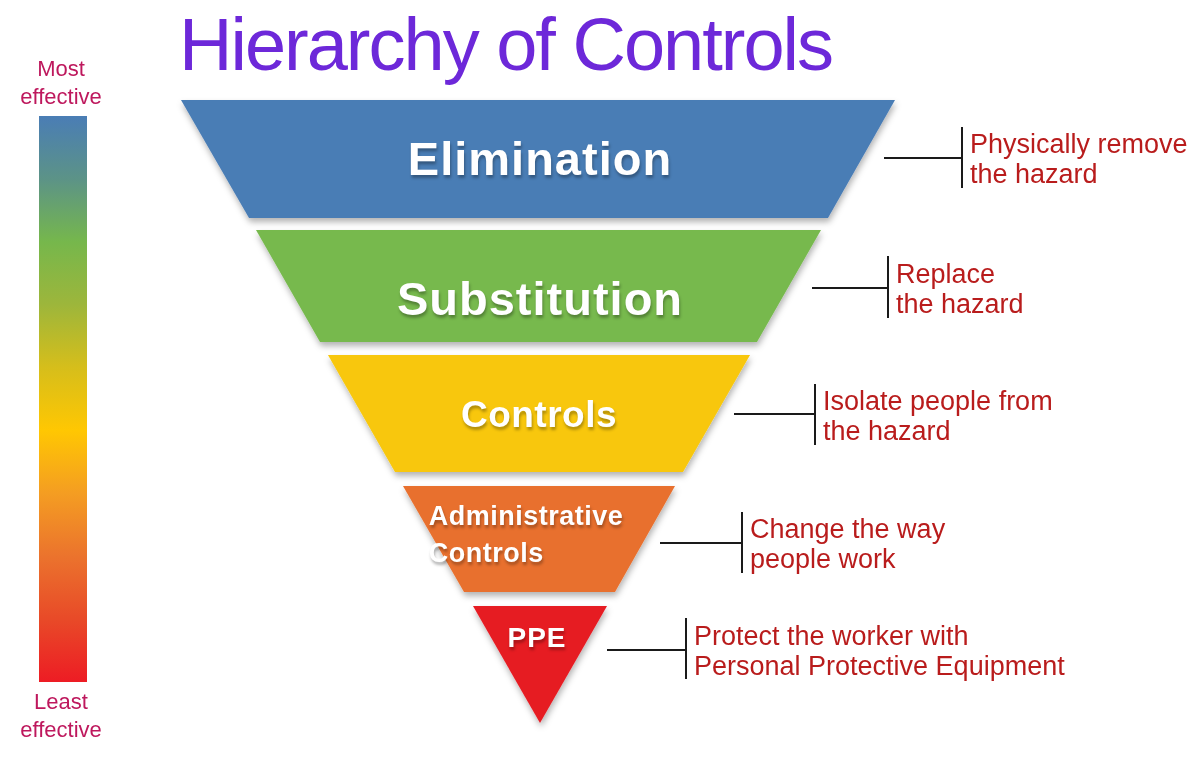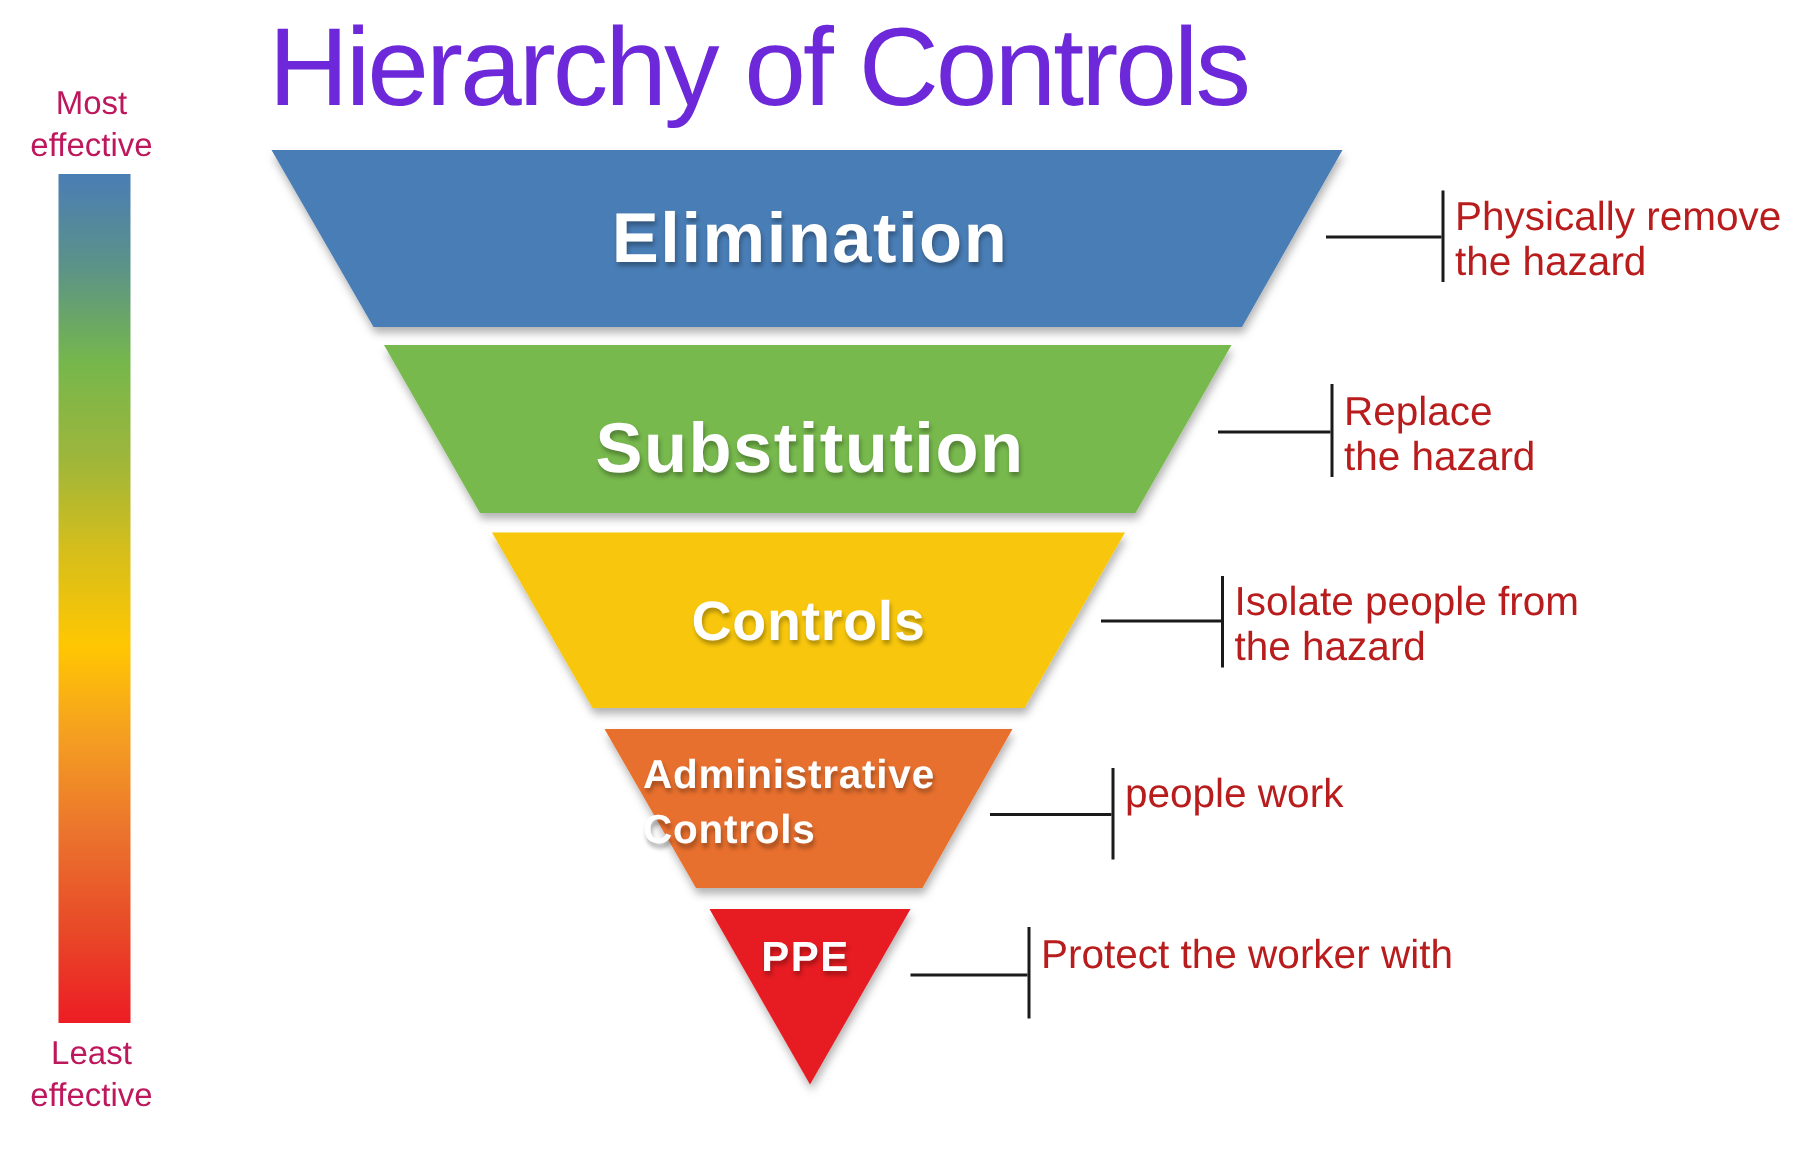--- a/index.html
+++ b/index.html
@@ -125,25 +125,27 @@
     <div class="callout-text" style="left:823px; top:386px;">
       <div>Isolate people from</div>
       <div>the hazard</div>
     </div>
   </div>
 
   <div>
     <div class="h-line" style="left:660px; top:542px; width:81px;"></div>
     <div class="v-line" style="left:741px; top:512px; height:61px;"></div>
     <div class="callout-text" style="left:750px; top:514px;">
+      <div>Change the way</div>
       <div>people work</div>
     </div>
   </div>
 
   <div>
     <div class="h-line" style="left:607px; top:649px; width:78px;"></div>
     <div class="v-line" style="left:685px; top:618px; height:61px;"></div>
     <div class="callout-text" style="left:694px; top:621px;">
       <div>Protect the worker with</div>
+      <div>Personal Protective Equipment</div>
     </div>
   </div>
 
 </div>
 
 </body></html>

